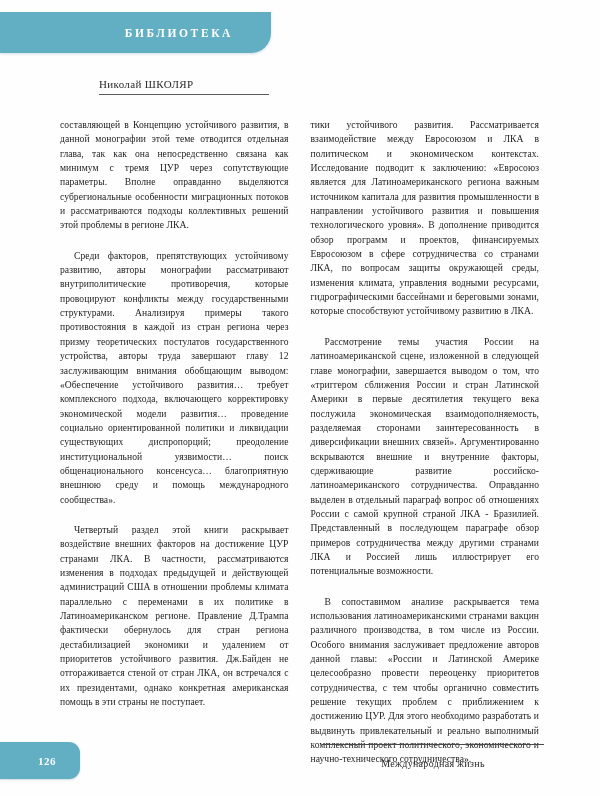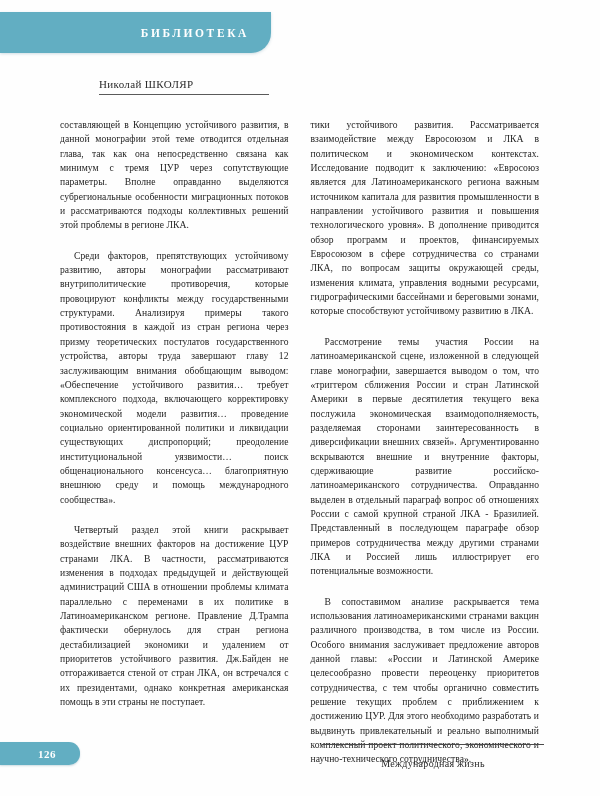--- a/index.html
+++ b/index.html
@@ -37,21 +37,21 @@
     display: flex;
     align-items: center;
     justify-content: flex-end;
   }
   .header-banner-label {
     color: #ffffff;
     font-family: "Liberation Serif", "DejaVu Serif", serif;
     font-size: 11.5px;
     font-weight: 700;
     letter-spacing: 2.6px;
-    padding-right: 22px;
+    padding-right: 38px;
     padding-top: 1px;
     white-space: nowrap;
   }
 
   
   .byline {
     position: absolute;
     left: 99px;
     top: 78px;
     width: 170px;
@@ -91,21 +91,21 @@
     text-indent: 14px;
     margin-top: 16px;
   }
 
   
   .page-number-tab {
     position: absolute;
     left: 0;
     top: 742px;
     width: 80px;
-    height: 23px;
+    height: 37px;
     background: #62aec2;
     border-top-right-radius: 11px;
     border-bottom-right-radius: 11px;
     box-shadow: 0 1px 2px rgba(90,140,160,0.3);
     display: flex;
     align-items: center;
     justify-content: center;
   }
   .page-number-label {
     color: #ffffff;

